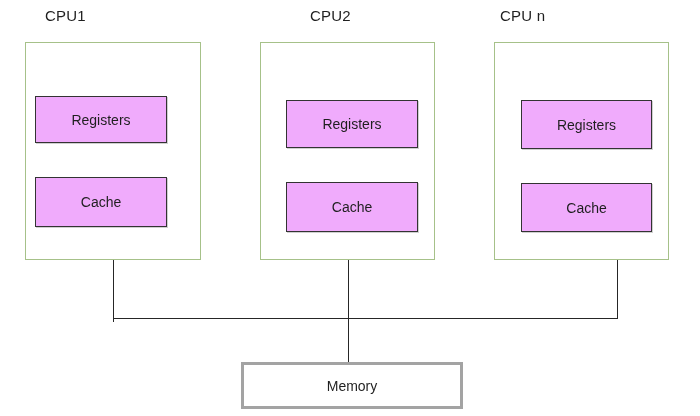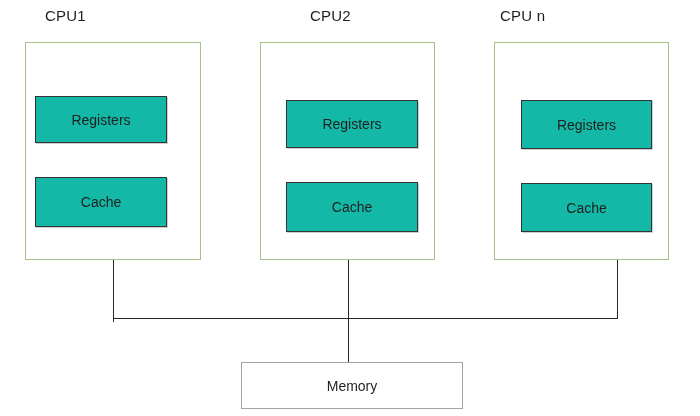--- a/index.html
+++ b/index.html
@@ -27,21 +27,21 @@
     position: absolute;
     top: 42px;
     height: 218px;
     border: 1px solid #a6c189;
     background: #ffffff;
     box-sizing: border-box;
   }
   .inner-box {
     position: absolute;
     border: 1px solid #333333;
-    background: #14b8a6;
+    background: #f0abfc;
     box-sizing: border-box;
     box-shadow: 1px 1px 0 rgba(120,120,120,0.35);
     display: flex;
     align-items: center;
     justify-content: center;
     font-size: 14px;
     color: #1f1f1f;
   }
   
   .cpu1 { left: 25px; width: 176px; }
@@ -67,21 +67,21 @@
   .hline.bus {
     position: absolute;
     left: 113px; top: 318px;
     width: 505px; height: 1px;
     background: #262626;
   }
   .memory-box {
     position: absolute;
     left: 241px; top: 362px;
     width: 222px; height: 47px;
-    border: 1px solid #a3a3a3;
+    border: 3px solid #a3a3a3;
     background: #ffffff;
     box-sizing: border-box;
     display: flex;
     align-items: center;
     justify-content: center;
     font-size: 14px;
     color: #1f1f1f;
   }
   .label-cpu1 { left: 45px; }
   .label-cpu2 { left: 310px; }

